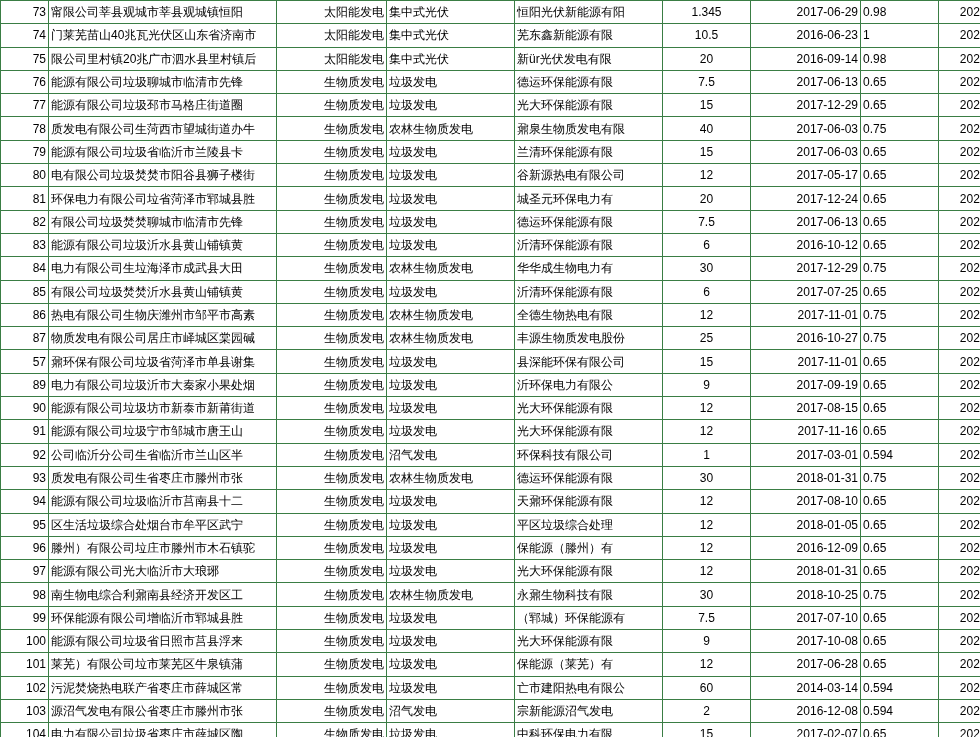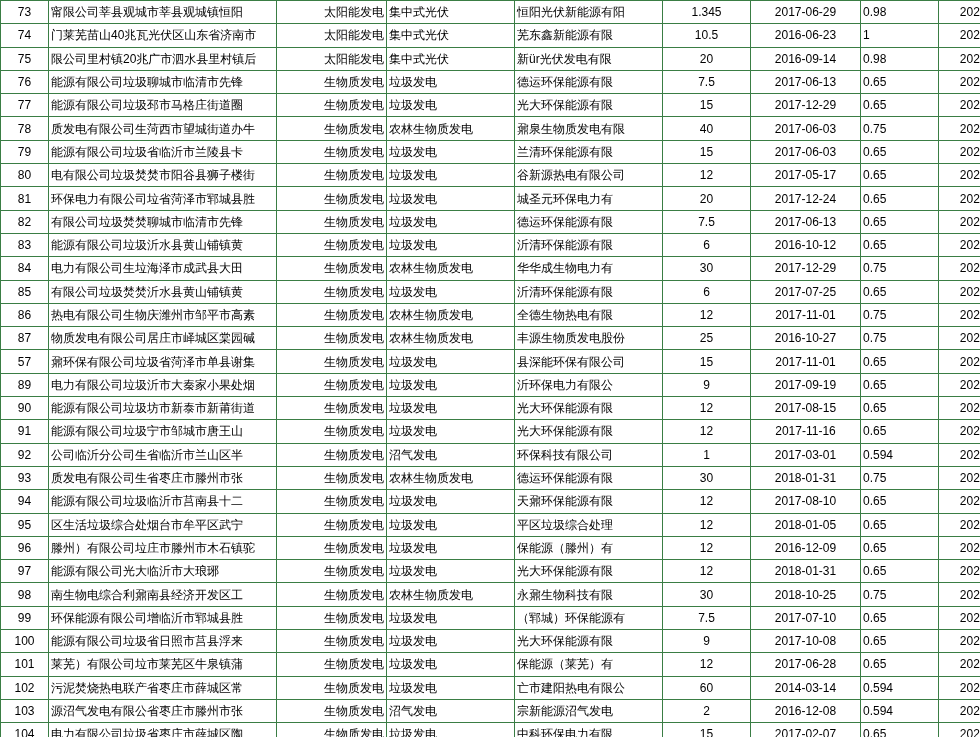--- a/index.html
+++ b/index.html
@@ -33,27 +33,27 @@
   col.c-idx     { width: 48px; }
   col.c-name    { width: 228px; }
   col.c-type    { width: 110px; }
   col.c-subtype { width: 128px; }
   col.c-company { width: 148px; }
   col.c-cap     { width: 88px; }
   col.c-date1   { width: 110px; }
   col.c-price   { width: 78px; }
   col.c-date2   { width: 104px; }
 
-  td.idx      { text-align: center; }
+  td.idx      { text-align: right; }
   td.name     { text-align: left; }
   td.type     { text-align: right; }
   td.subtype  { text-align: left; }
   td.company  { text-align: left; }
   td.cap      { text-align: center; }
-  td.date1    { text-align: center; margin-left: 9px; }
+  td.date1    { text-align: right; margin-left: 9px; }
   td.price    { }
   td.date2    { text-align: center; }
 </style>
 </head>
 <body>
 
 <table class="sheet">
   <colgroup>
     <col class="c-idx">
       <col class="c-name">

